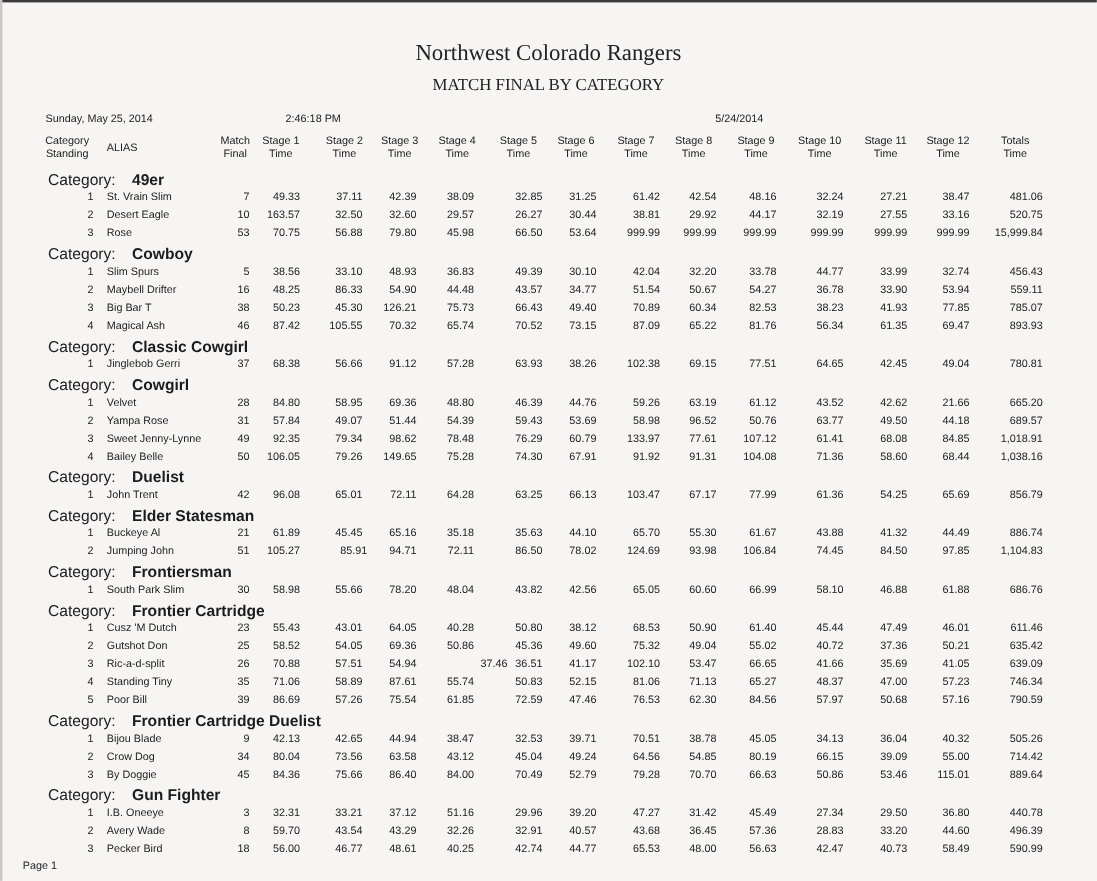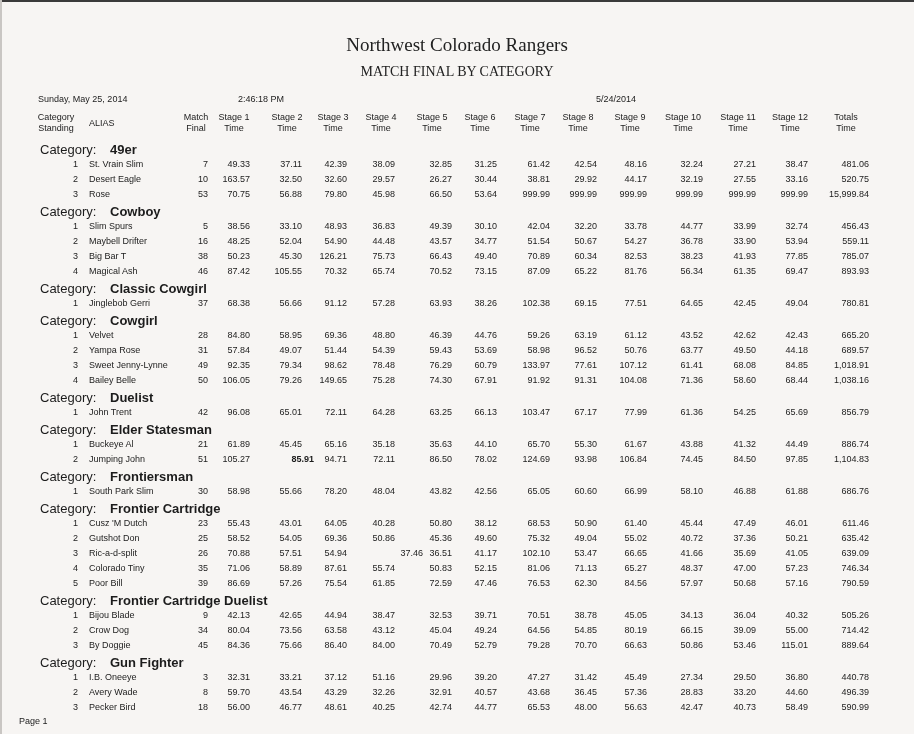--- a/index.html
+++ b/index.html
@@ -190,21 +190,21 @@
       <span class="num" style="left: 653px;">44.77</span>
       <span class="num" style="left: 706px;">33.99</span>
       <span class="num" style="left: 758px;">32.74</span>
       <span class="num" style="left: 819px;">456.43</span>
     </div>
     <div class="row">
       <span class="st">2</span>
       <span class="al">Maybell Drifter</span>
       <span class="num" style="left: 158px;">16</span>
       <span class="num" style="left: 200px;">48.25</span>
-      <span class="num" style="left: 252px;">52.04</span>
+      <span class="num" style="left: 252px;">86.33</span>
       <span class="num" style="left: 297px;">54.90</span>
       <span class="num" style="left: 345px;">44.48</span>
       <span class="num" style="left: 402px;">43.57</span>
       <span class="num" style="left: 447px;">34.77</span>
       <span class="num" style="left: 500px;">51.54</span>
       <span class="num" style="left: 547px;">50.67</span>
       <span class="num" style="left: 597px;">54.27</span>
       <span class="num" style="left: 653px;">36.78</span>
       <span class="num" style="left: 706px;">33.90</span>
       <span class="num" style="left: 758px;">53.94</span>
@@ -280,21 +280,21 @@
       <span class="num" style="left: 252px;">58.95</span>
       <span class="num" style="left: 297px;">69.36</span>
       <span class="num" style="left: 345px;">48.80</span>
       <span class="num" style="left: 402px;">46.39</span>
       <span class="num" style="left: 447px;">44.76</span>
       <span class="num" style="left: 500px;">59.26</span>
       <span class="num" style="left: 547px;">63.19</span>
       <span class="num" style="left: 597px;">61.12</span>
       <span class="num" style="left: 653px;">43.52</span>
       <span class="num" style="left: 706px;">42.62</span>
-      <span class="num" style="left: 758px;">42.43</span>
+      <span class="num" style="left: 758px;">21.66</span>
       <span class="num" style="left: 819px;">665.20</span>
     </div>
     <div class="row">
       <span class="st">2</span>
       <span class="al">Yampa Rose</span>
       <span class="num" style="left: 158px;">31</span>
       <span class="num" style="left: 200px;">57.84</span>
       <span class="num" style="left: 252px;">49.07</span>
       <span class="num" style="left: 297px;">51.44</span>
       <span class="num" style="left: 345px;">54.39</span>
@@ -386,21 +386,21 @@
       <span class="num" style="left: 653px;">43.88</span>
       <span class="num" style="left: 706px;">41.32</span>
       <span class="num" style="left: 758px;">44.49</span>
       <span class="num" style="left: 819px;">886.74</span>
     </div>
     <div class="row">
       <span class="st">2</span>
       <span class="al">Jumping John</span>
       <span class="num" style="left: 158px;">51</span>
       <span class="num" style="left: 200px;">105.27</span>
-      <span class="num" style="left: 264px; font-weight: bold;">85.91</span>
+      <span class="num" style="left: 256px;">85.91</span>
       <span class="num" style="left: 297px;">94.71</span>
       <span class="num" style="left: 345px;">72.11</span>
       <span class="num" style="left: 402px;">86.50</span>
       <span class="num" style="left: 447px;">78.02</span>
       <span class="num" style="left: 500px;">124.69</span>
       <span class="num" style="left: 547px;">93.98</span>
       <span class="num" style="left: 597px;">106.84</span>
       <span class="num" style="left: 653px;">74.45</span>
       <span class="num" style="left: 706px;">84.50</span>
       <span class="num" style="left: 758px;">97.85</span>
@@ -481,21 +481,21 @@
       <span class="num" style="left: 500px;">102.10</span>
       <span class="num" style="left: 547px;">53.47</span>
       <span class="num" style="left: 597px;">66.65</span>
       <span class="num" style="left: 653px;">41.66</span>
       <span class="num" style="left: 706px;">35.69</span>
       <span class="num" style="left: 758px;">41.05</span>
       <span class="num" style="left: 819px;">639.09</span>
     </div>
     <div class="row">
       <span class="st">4</span>
-      <span class="al">Colorado Tiny</span>
+      <span class="al">Standing Tiny</span>
       <span class="num" style="left: 158px;">35</span>
       <span class="num" style="left: 200px;">71.06</span>
       <span class="num" style="left: 252px;">58.89</span>
       <span class="num" style="left: 297px;">87.61</span>
       <span class="num" style="left: 345px;">55.74</span>
       <span class="num" style="left: 402px;">50.83</span>
       <span class="num" style="left: 447px;">52.15</span>
       <span class="num" style="left: 500px;">81.06</span>
       <span class="num" style="left: 547px;">71.13</span>
       <span class="num" style="left: 597px;">65.27</span>

